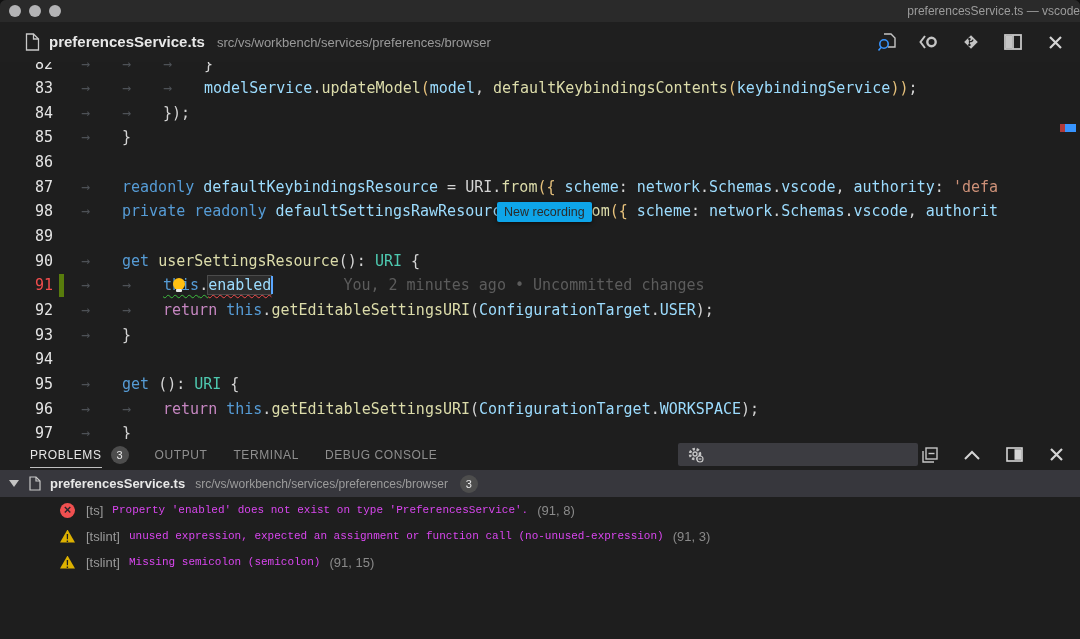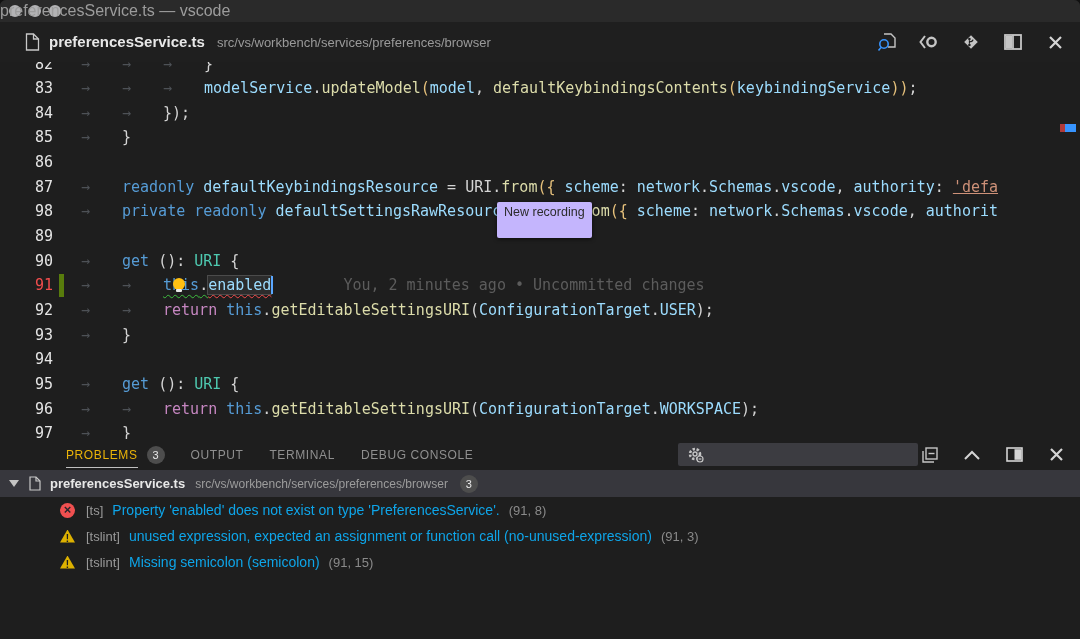--- a/index.html
+++ b/index.html
@@ -7,22 +7,22 @@
   #window {
     position:relative; width:1080px; height:639px; overflow:hidden;
     background:#1e1e1e; font-family:"Liberation Sans","DejaVu Sans",sans-serif;
     border-radius:6px 6px 0 0;
   }
   
   .titlebar { position:absolute; left:0; top:0; width:1080px; height:22px;
     background:#2a2a2a; display:flex; align-items:center; }
   .lights { display:flex; gap:8px; padding-left:9px; }
   .light { width:12px; height:12px; border-radius:50%; background:#b3b3b5; }
-  .wintitle { position:absolute; left:0; right:0; text-align:left;
-    font-size:16px; color:#9c9c9c; }
+  .wintitle { position:absolute; left:0; right:0; text-align:right;
+    font-size:12px; color:#9c9c9c; }
   
   .fileheader { position:absolute; left:0; top:22px; width:1080px; height:40px;
     background:#1f1f1f; display:flex; align-items:center; }
   .fh-left { display:flex; align-items:baseline; padding-left:25px; }
   .fh-icon { align-self:center; margin-right:9px; display:flex; }
   .fh-name { color:#e8e8e8; font-size:15px; font-weight:bold; }
   .fh-path { color:#9a9a9a; font-size:13px; margin-left:12px; }
   .fh-actions { position:absolute; right:14px; top:0; height:40px;
     display:flex; align-items:center; gap:20px; }
   .icon-btn { display:flex; align-items:center; justify-content:center;
@@ -34,45 +34,45 @@
   .code-lines { position:absolute; left:0; top:0; right:0; bottom:0; }
   .crow { position:absolute; left:0; width:1600px; height:25px;
     display:flex; align-items:center; }
   .gutter { width:81px; flex:none; display:flex; align-items:center; position:relative; height:100%; }
   .lnum { display:inline-block; width:53px; text-align:right; color:#e5e5e5; font-size:15px; }
   .lnum-err { color:#f24d4d; }
   .modbar { position:absolute; left:59px; top:1px; bottom:1px; width:5px; background:#587c0c; }
   .ccontent { display:flex; align-items:center; white-space:pre; position:relative; height:100%; }
   .tabcell { display:inline-block; width:41px; color:#4d5156; flex:none; }
   .tok-kw { color:#569cd6; } .tok-ctl { color:#c586c0; } .tok-var { color:#9cdcfe; }
-  .tok-fn { color:#dcdcaa; } .tok-typ { color:#4ec9b0; } .tok-str { color:#ce9178;text-decoration:underline; }
+  .tok-fn { color:#dcdcaa; } .tok-typ { color:#4ec9b0; } .tok-str { color:#ce9178; }
   .tok-pn { color:#d4d4d4; } .tok-wh { color:#d4d4d4; } .tok-br { color:#e5c07b; }
   .tok-sqg { text-decoration:underline wavy #3fbf3f 1px; text-underline-offset:4px; }
   .tok-sqr { text-decoration:underline wavy #f14c4c 1px; text-underline-offset:4px; }
   .tok-box { background:rgba(110,110,110,.18); outline:1px solid rgba(130,130,130,.45); border-radius:0; }
   .caret { display:inline-block; width:2px; height:18px; background:#5aa7ff; }
   .blame { color:#5c5c5c; margin-left:70px; font-size:15px; }
   .bulb { position:absolute; left:92px; top:5px; width:12px; height:12px;
     background:#ffc012; border-radius:50%; }
   .bulb::after { content:""; position:absolute; left:3px; top:11px; width:6px; height:3px;
     background:#e8e8e8; border-radius:1px; }
-  .tooltip { position:absolute; left:497px; top:202px; height:36px;
-    background:#c4b5fd; color:#2b2b2b; font-size:12.5px; line-height:20px;
+  .tooltip { position:absolute; left:497px; top:202px; height:20px;
+    background:#0ea5e9; color:#2b2b2b; font-size:12.5px; line-height:20px;
     padding:0 7px; border-radius:2px; box-shadow:0 1px 4px rgba(0,0,0,.6);
     font-family:"Liberation Sans",sans-serif; z-index:30; }
   .ovr-marker { position:absolute; top:124px; right:4px; display:flex; z-index:20; }
   .ovr-red { width:5px; height:8px; background:#b03a3a; }
   .ovr-blue { width:11px; height:8px; background:#3794ff; }
   
   .panel { position:absolute; left:0; top:439px; width:1080px; height:200px; background:#1e1e1e; }
   .panel-header { position:relative; height:31px; display:flex; align-items:center; }
   .ptabs { display:flex; align-items:center; gap:26px; padding-left:30px; }
   .ptab { display:flex; align-items:center; gap:9px; cursor:pointer; }
   .plabel { font-size:12px; letter-spacing:.6px; color:#8f8f8f; }
-  .ptab.active .plabel { color:#eab308; padding-bottom:5px; border-bottom:1px solid #bfbfbf; margin-bottom:-6px;margin-left:36px; }
+  .ptab.active .plabel { color:#e5e5e5; padding-bottom:5px; border-bottom:1px solid #bfbfbf; margin-bottom:-6px; }
   .badge { min-width:18px; height:18px; border-radius:50%; background:#4d4d4d; color:#e8e8e8;
     font-size:11px; display:flex; align-items:center; justify-content:center; }
   .filterbox { position:absolute; left:678px; top:4px; width:240px; height:23px;
     background:#3c3c41; display:flex; align-items:center; border-radius:2px; padding:0 4px 0 8px; }
   .filterbox input { flex:1; background:transparent; border:none; outline:none;
     color:#cccccc; font-size:12.5px; font-family:"Liberation Sans",sans-serif; min-width:0; }
   .filterbox input::placeholder { color:#a6a6a6; }
   .panel-actions { position:absolute; right:13px; top:0; height:31px;
     display:flex; align-items:center; gap:20px; }
   
@@ -87,21 +87,21 @@
   .problems { position:absolute; left:0; top:58px; width:1080px; }
   .prow { height:26px; display:flex; align-items:center; padding-left:60px; cursor:pointer; }
   .picon { flex:none; margin-right:11px; position:relative; }
   .picon-err { width:15px; height:15px; border-radius:50%; background:#f05050; }
   .picon-err::after { content:"×"; position:absolute; left:0; top:0; width:15px; height:15px;
     color:#26262b; font-weight:bold; font-size:13px; line-height:14px; text-align:center; }
   .picon-warn { width:15px; height:13px; background:#ddb100; clip-path:polygon(50% 0,100% 100%,0 100%); }
   .picon-warn::after { content:"!"; position:absolute; left:0; right:0; bottom:-1px;
     text-align:center; color:#1e1e1e; font-weight:bold; font-size:10px; }
   .psrc { color:#999999; font-size:13px; margin-right:9px; }
-  .pmsg { color:#0ea5e9; font-size:14px; margin-right:9px; }
+  .pmsg { color:#d946ef; font-size:11px; margin-right:9px;font-family:Liberation Mono, monospace; }
   .ploc { color:#8a8a8a; font-size:13px; }
   svg { display:block; }
 </style>
 </head>
 <body>
 
 <div id="window">
 
   <div class="titlebar">
     <div class="lights">
@@ -207,21 +207,21 @@
         <div class="crow" style="top: 161.55px;">
           <div class="gutter">
             <span class="lnum">89</span>
           </div>
           <div class="ccontent"></div>
         </div>
         <div class="crow" style="top: 186.2px;">
           <div class="gutter">
             <span class="lnum">90</span>
           </div>
-          <div class="ccontent"><span class="tabcell">→</span><span class="tok-kw">get </span><span class="tok-pn">(): </span><span class="tok-typ">URI</span><span class="tok-pn"> {</span></div>
+          <div class="ccontent"><span class="tabcell">→</span><span class="tok-kw">get </span><span class="tok-fn">userSettingsResource</span><span class="tok-pn">(): </span><span class="tok-typ">URI</span><span class="tok-pn"> {</span></div>
         </div>
         <div class="crow" style="top: 210.85px;">
           <div class="gutter">
             <span class="lnum lnum-err">91</span>
             <span class="modbar"></span>
           </div>
           <div class="ccontent"><span class="tabcell">→</span><span class="tabcell">→</span><span class="tok-kw tok-sqg">this</span><span class="tok-pn tok-sqg">.</span><span class="tok-var tok-box tok-sqr">enabled</span><span class="caret"></span><span class="bulb"></span><span class="blame">You, 2 minutes ago • Uncommitted changes</span></div>
         </div>
         <div class="crow" style="top: 235.5px;">
           <div class="gutter">

